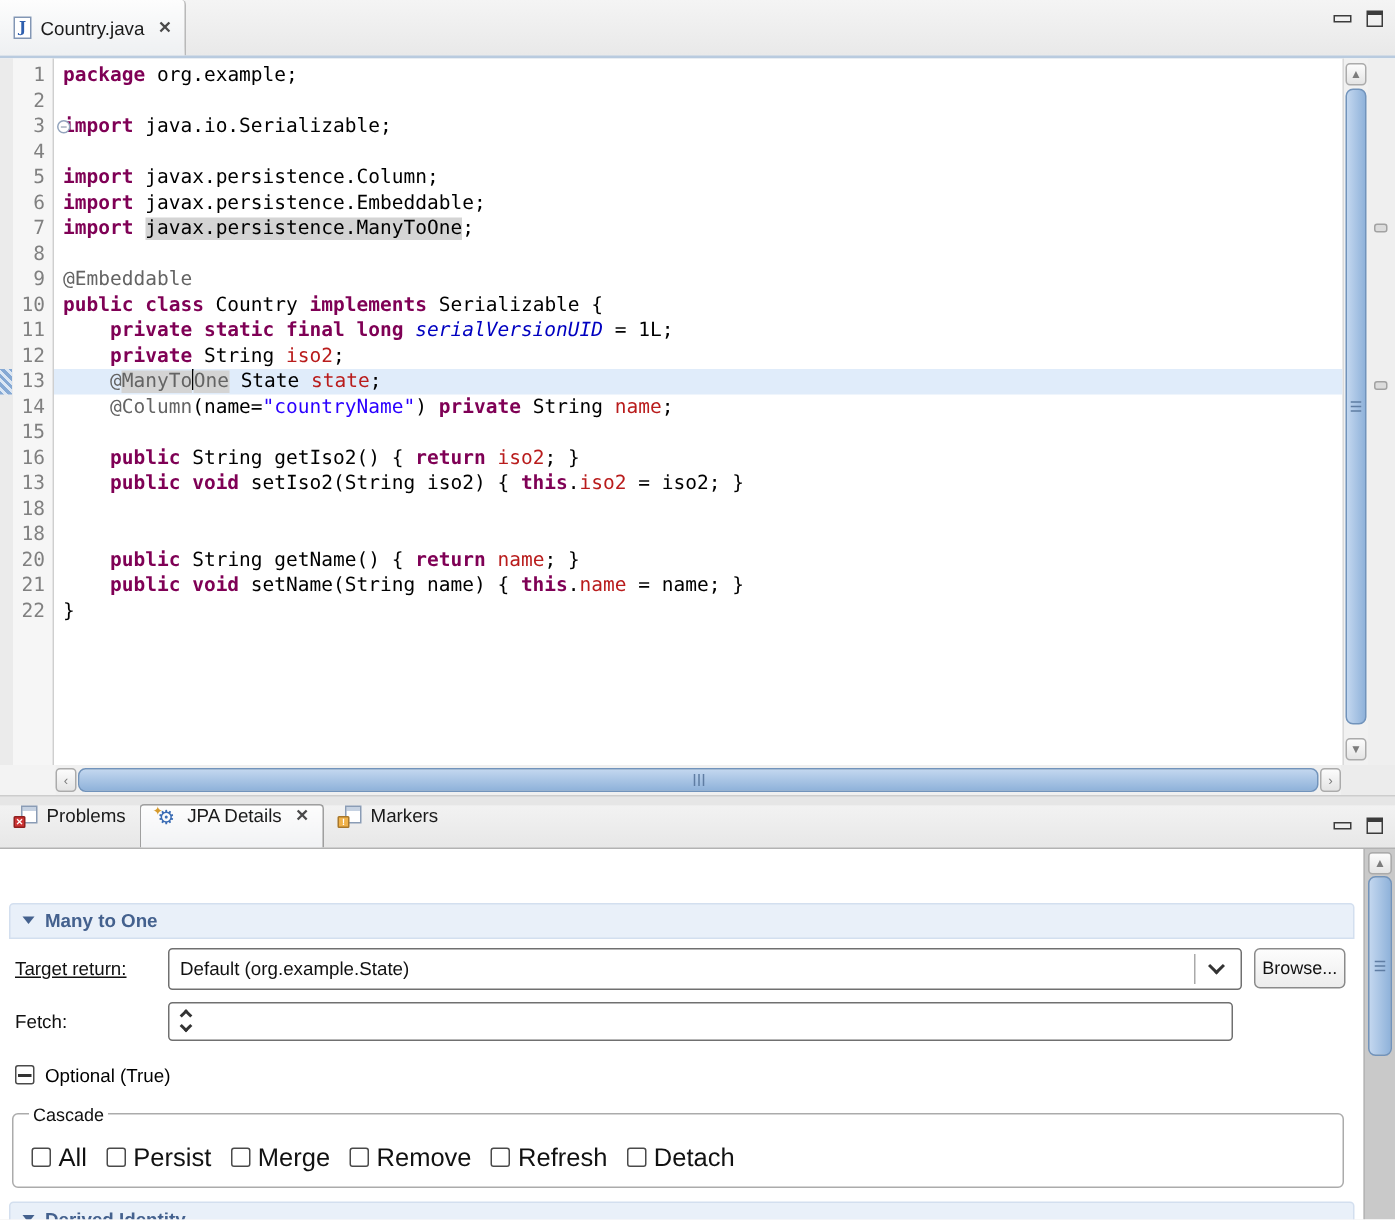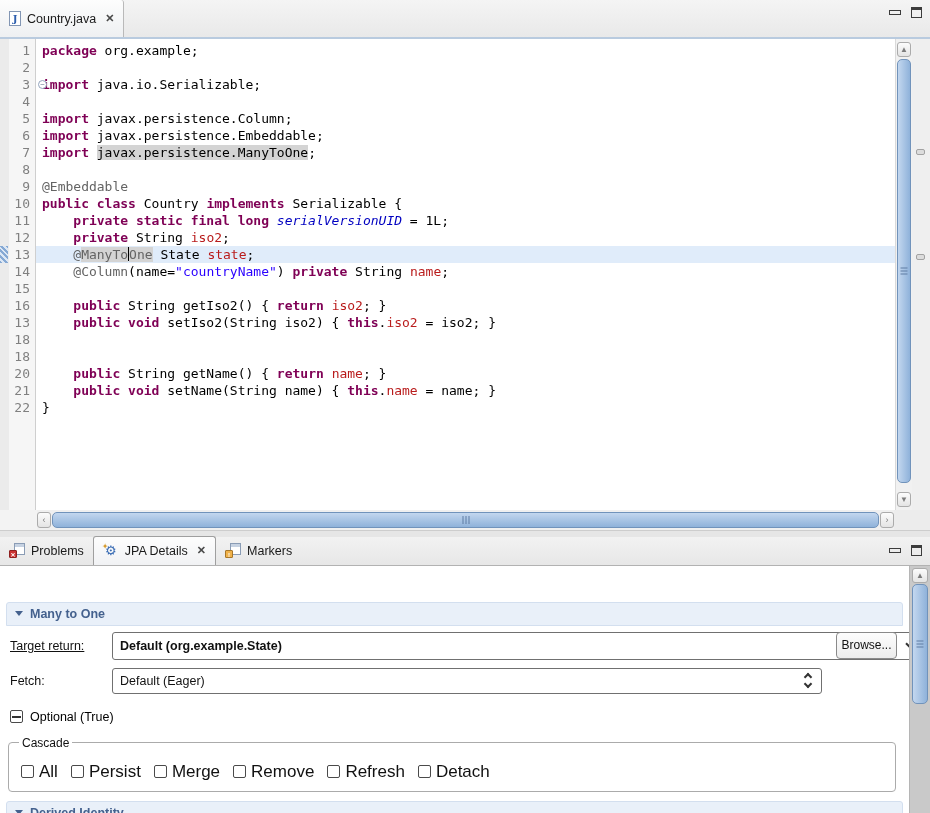--- a/index.html
+++ b/index.html
@@ -53,21 +53,21 @@
   .hbtn { width:14px; flex:0 0 14px; height:16px; background:linear-gradient(#fcfcfc,#e4e4e4); border:1px solid #ababab; border-radius:3px; color:#7c7c7c; font-size:9px; line-height:14px; text-align:center; }
   .htrack { flex:1 1 auto; height:16px; margin:0 1px; position:relative; }
   .hthumb { position:absolute; left:0; right:0; top:0; bottom:0; background:linear-gradient(#c3d7ef,#8fb2da); border:1px solid #7193bb; border-radius:5px; }
   .grip-v { position:absolute; left:50%; top:50%; transform:translate(-50%,-50%); display:flex; gap:2px; }
   .grip-v i { display:block; width:1px; height:8px; background:#5f7da3; }
 
   .splitter { height:7px; background:#e6e6e6; border-top:1px solid #cdcdcd; }
 
   
   .tabbar2 { height:29px; background:linear-gradient(#f2f2f2,#e7e7e7); border-bottom:1px solid #b2b2b2; display:flex; align-items:flex-end; position:relative; }
-  .vtab { display:flex; align-items:center; gap:6px; padding:0 9px; height:28px; font-size:12.5px; color:#1a1a1a; }
+  .vtab { display:flex; align-items:flex-start; gap:6px; padding:0 9px; height:28px; font-size:12.5px; color:#1a1a1a; }
   .vtab.active { background:linear-gradient(#fdfdfd,#f1f2f4); border:1px solid #9f9f9f; border-bottom:none; border-top-left-radius:3px; border-top-right-radius:3px; height:29px; }
 
   .ico-view { width:16px; height:15px; position:relative; flex:0 0 16px; }
   .ico-view .win { position:absolute; right:0; top:0; width:11px; height:12px; background:linear-gradient(#c6d2e2 0 3px,#fff 3px); border:1px solid #8a9cb5; }
   .ico-view .badge { position:absolute; left:0; bottom:0; width:8px; height:8px; border-radius:1px; font-size:6px; line-height:8px; text-align:center; color:#fff; font-weight:bold; }
   .badge-red { background:#cc3333; border:1px solid #8e1f1f; }
   .badge-amber { background:#f0b24a; border:1px solid #a8772a; }
   .ico-gear { width:16px; height:16px; position:relative; flex:0 0 16px; font-size:13px; line-height:16px; color:#3a6cb4; text-align:center; }
   .ico-gear::before { content:"\2699"; }
   .ico-gear::after { content:"\2726"; position:absolute; left:-1px; top:-4px; font-size:8px; color:#d69b2d; }
@@ -212,30 +212,29 @@
 
   <div class="bottom-content">
 
 
     <div class="section-band" style="top:36px;">
       <span class="tri-down"></span>
       <span>Many to One</span>
     </div>
 
     <span class="form-label hlink" style="top:73px;">Target return:</span>
-    <div class="combo" style="left:112px; top:66px; width:816px; height:28px;font-weight:bold;">
+    <div class="combo" style="left:112px; top:66px; width:716px; height:28px;">
       <span class="val">Default (org.example.State)</span>
       <span class="sep"></span>
       <span class="chev-down"></span>
     </div>
     <div class="push-btn" style="left:836px; top:66px; width:61px;">Browse...</div>
 
     <span class="form-label" style="top:108px;">Fetch:</span>
     <div class="combo" style="left:112px; top:102px; width:710px; height:26px;">
-      <span class="val">Default (Eager)</span>
       <span class="spinner">
           <span class="spin-up"></span>
           <span class="spin-dn"></span>
         </span>
     </div>
 
     <div class="opt-row">
       <span class="cb indet"></span>
       <span>Optional (True)</span>
     </div>

